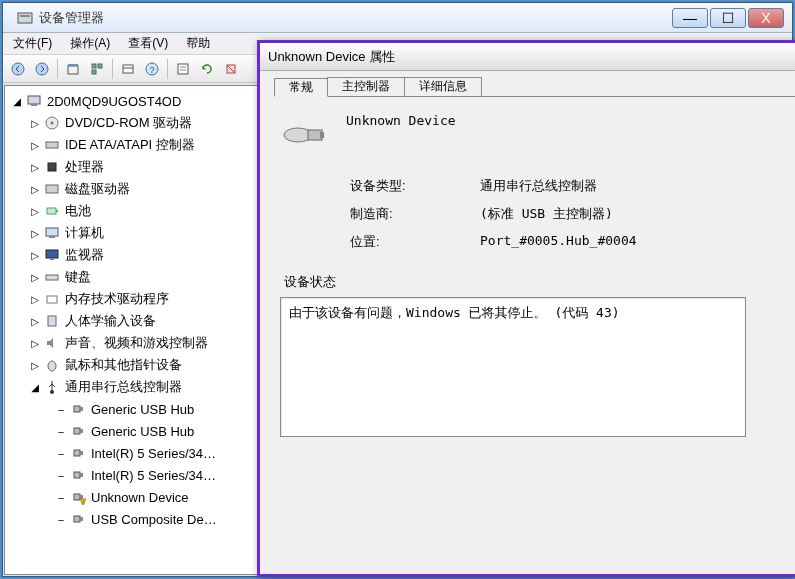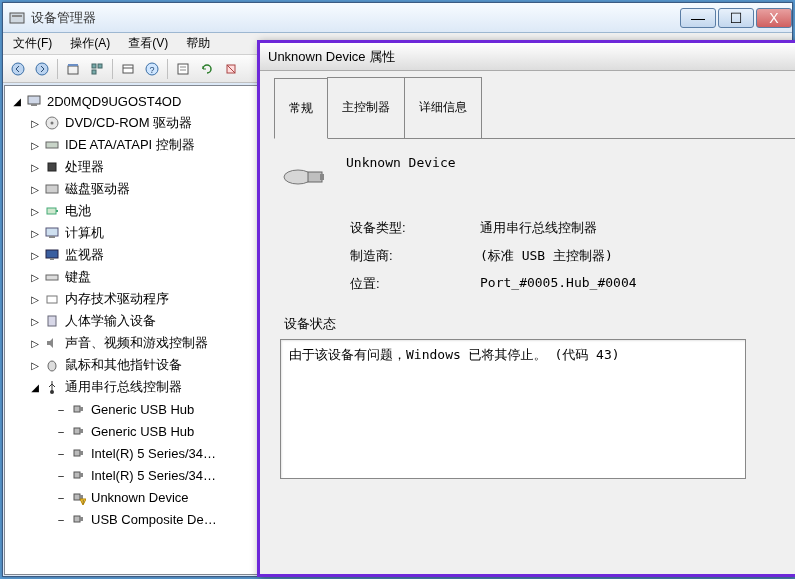--- a/index.html
+++ b/index.html
@@ -1,20 +1,20 @@
 <!DOCTYPE html>
 <html><head>
 <meta charset="utf-8">
 <style>
 * { box-sizing: border-box; margin: 0; padding: 0; font-family: "Microsoft YaHei", "SimSun", Tahoma, sans-serif; }
 body { background: #5a9bd4; width: 795px; height: 579px; position: relative; overflow: hidden; }
 
 
 .main-window { position: absolute; left: 2px; top: 2px; width: 791px; height: 575px; background: #dde9f7; border: 1px solid #3b5a82; box-shadow: 0 0 4px rgba(0,0,0,0.3); }
-.title-bar { height: 30px; background: linear-gradient(to bottom, #f7fbff, #dde9f7); display: flex; align-items: center; padding: 0 0; border-bottom: 1px solid #9db7d1; }
+.title-bar { height: 30px; background: linear-gradient(to bottom, #f7fbff, #dde9f7); display: flex; align-items: center; padding: 0 8px; border-bottom: 1px solid #9db7d1; }
 .title-icon { width: 16px; height: 16px; margin: 0 6px; }
 .title-text { font-size: 13px; color: #333; flex: 1; }
 .win-controls { display: flex; gap: 2px; }
 .win-btn { width: 36px; height: 20px; border-radius: 3px; display: flex; align-items: center; justify-content: center; font-size: 14px; border: 1px solid #5a7da5; background: linear-gradient(to bottom, #e8f1fb, #c3d7ee); cursor: pointer; }
 .win-btn.close { background: linear-gradient(to bottom, #e8a0a0, #d06060); color: #fff; }
 
 .menu-bar { height: 22px; background: #f0f0f0; display: flex; align-items: center; padding: 0 6px; font-size: 12px; gap: 10px; border-bottom: 1px solid #d0d0d0; }
 .menu-item { padding: 2px 4px; cursor: pointer; }
 
 .toolbar { height: 28px; background: linear-gradient(to bottom, #fdfdfd, #e8e8e8); display: flex; align-items: center; padding: 0 4px; gap: 2px; border-bottom: 1px solid #c0c0c0; }
@@ -30,21 +30,21 @@
 .depth1 { padding-left: 22px; }
 .depth2 { padding-left: 48px; }
 
 
 .dialog { position: absolute; left: 257px; top: 40px; width: 638px; height: 537px; background: #f0f0f0; border: 3px solid #6d28d9; box-shadow: 2px 2px 8px rgba(0,0,0,0.4); }
 .dlg-title { height: 28px; background: linear-gradient(to bottom, #fff, #ddd); display: flex; align-items: center; padding: 0 8px; border-bottom: 1px solid #aaa; }
 .dlg-title-text { font-size: 13px; flex: 1; }
 .dlg-close { width: 42px; height: 20px; background: linear-gradient(to bottom,#e06565,#c23535); color:#fff; border:1px solid #8b2020; border-radius:3px; display:flex; align-items:center; justify-content:center; font-size:13px; font-weight:bold; cursor:pointer; }
 
 .tab-row { display: flex; padding: 6px 8px 0 14px; }
-.tab { padding: 21px 14px; font-size: 12px; border: 1px solid #888; border-bottom: none; background: #f0f0f0; margin-right: -1px; cursor: pointer; }
+.tab { padding: 0 14px; font-size: 12px; border: 1px solid #888; border-bottom: none; background: #f0f0f0; margin-right: -1px; cursor: pointer; }
 .tab.active { background: #f0f0f0; border-bottom: 1px solid #f0f0f0; position: relative; top: 1px; z-index: 2; }
 .tab-underline { border-top: 1px solid #888; margin: 0 8px 0 14px; }
 
 .tab-body { padding: 14px 20px; font-size: 12px; }
 .dev-header { display: flex; align-items: flex-start; margin-bottom: 18px; }
 .dev-icon-large { width: 48px; height: 48px; margin-right: 18px; display:flex; align-items:center; justify-content:center; }
 .dev-name { font-size: 13px; padding-top: 2px; font-family: Consolas, monospace; }
 
 .info-grid { margin-left: 70px; }
 .info-row { display: flex; margin-bottom: 10px; }

